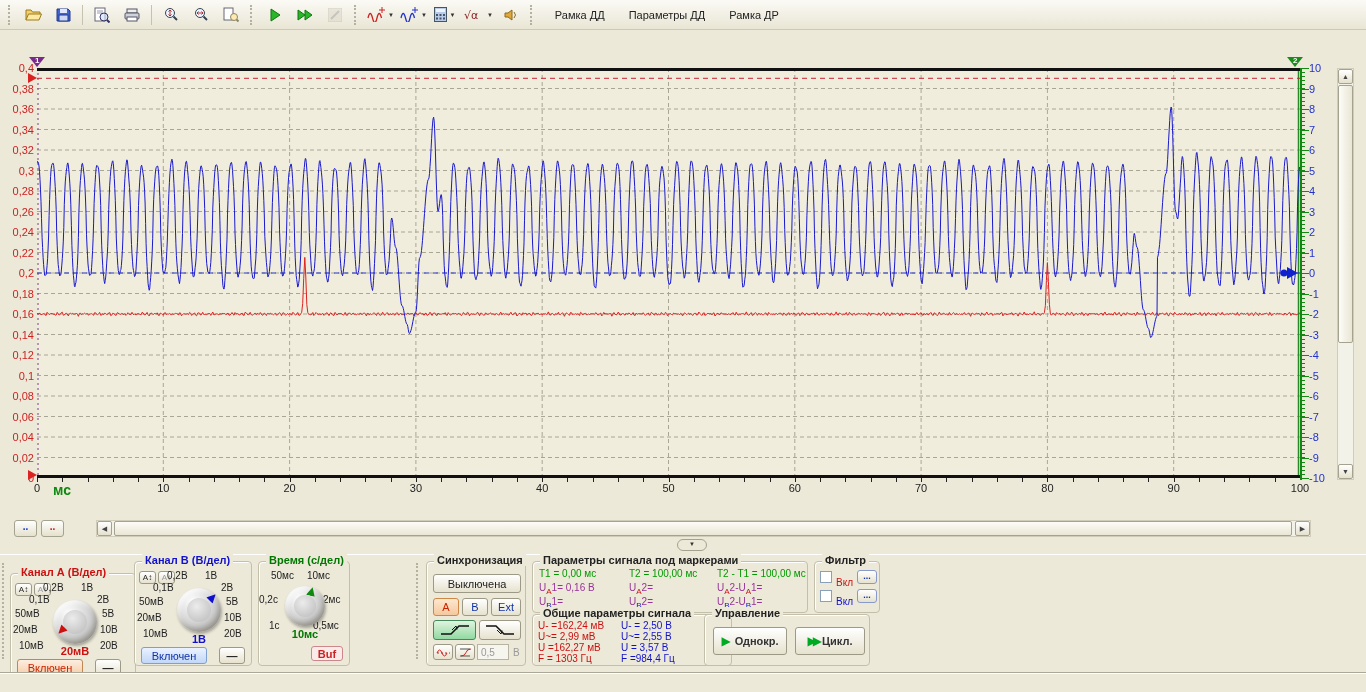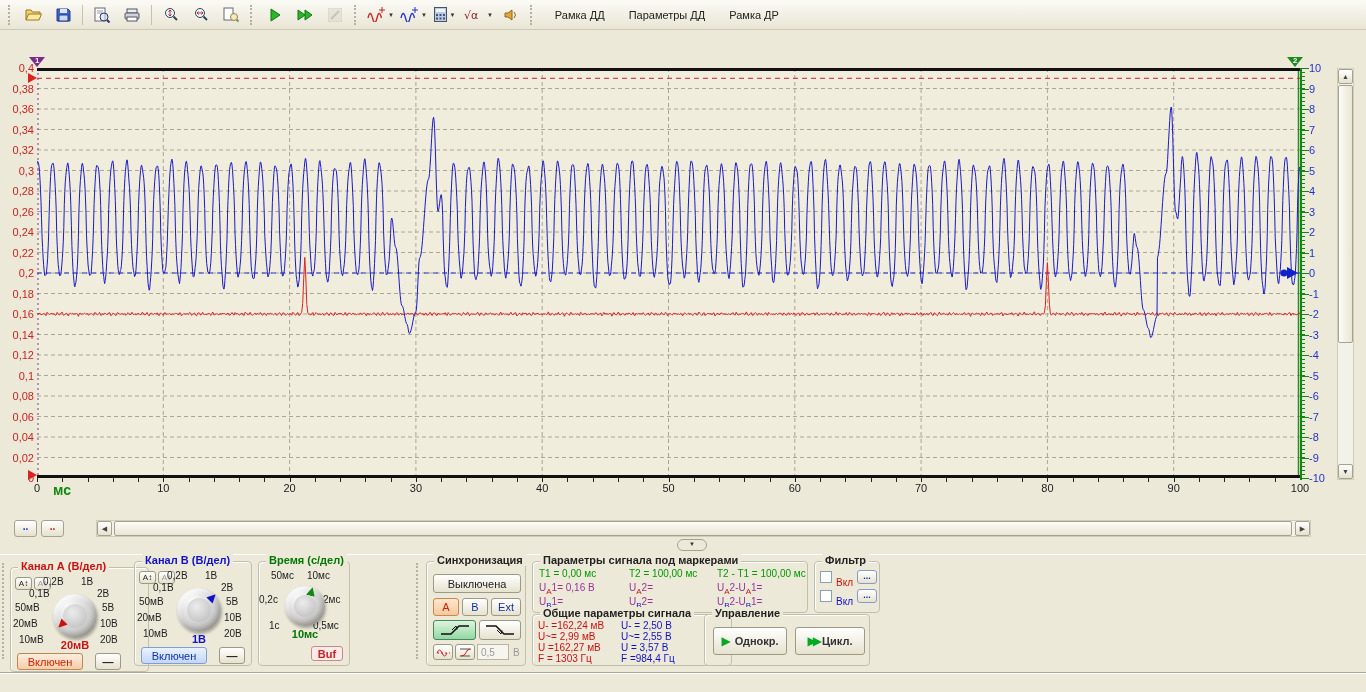--- a/index.html
+++ b/index.html
@@ -365,21 +365,21 @@
       <div class="hthumb"></div>
       <div class="sbtn" style="right:0;top:0;">▶</div>
     </div>
     <div class="handle">▼</div>
   </div>
 
   <div class="panel">
     <div class="vgrip" style="left:2px;top:8px;height:96px;"></div>
     <div class="vgrip" style="left:416px;top:8px;height:96px;"></div>
 
-    <div class="grp" style="left:10px;top:12px;width:139px;height:105px;">
+    <div class="grp" style="left:10px;top:18px;width:126px;height:105px;">
       <span class="lg" style="color:#cc1111;">Канал А (В/дел)</span>
       <div class="btn" style="left:4px;top:9px;width:17px;height:13px;font-size:8px;">A↕</div>
       <div class="btn" style="left:23px;top:9px;width:17px;height:13px;font-size:8px;color:#999;">A↕</div>
       <div id="knobA-lbls">
           <span class="klbl" style="left: 32px; top: 8px;">0,2В</span>
           <span class="klbl" style="left: 70px; top: 8px;">1В</span>
           <span class="klbl" style="left: 18px; top: 20px;">0,1В</span>
           <span class="klbl" style="left: 86px; top: 20px;">2В</span>
           <span class="klbl" style="left: 4px; top: 34px;">50мВ</span>
           <span class="klbl" style="left: 91px; top: 34px;">5В</span>

